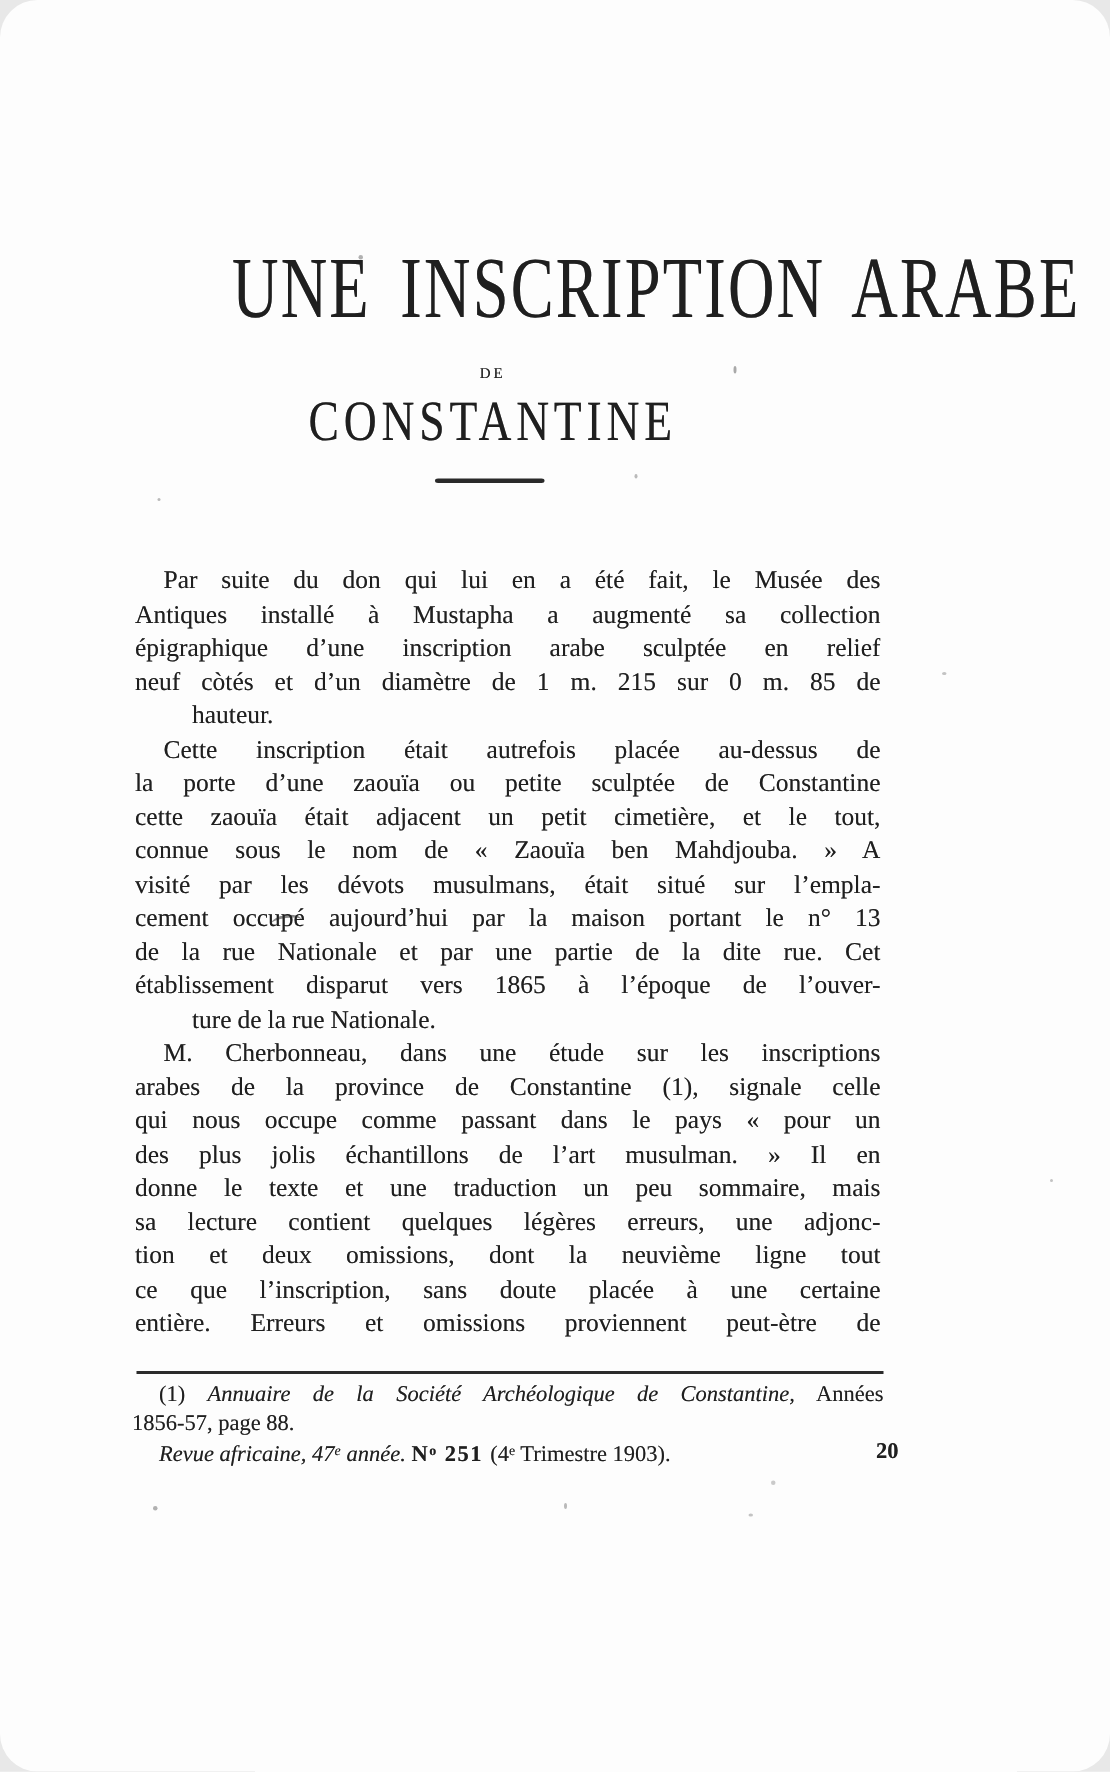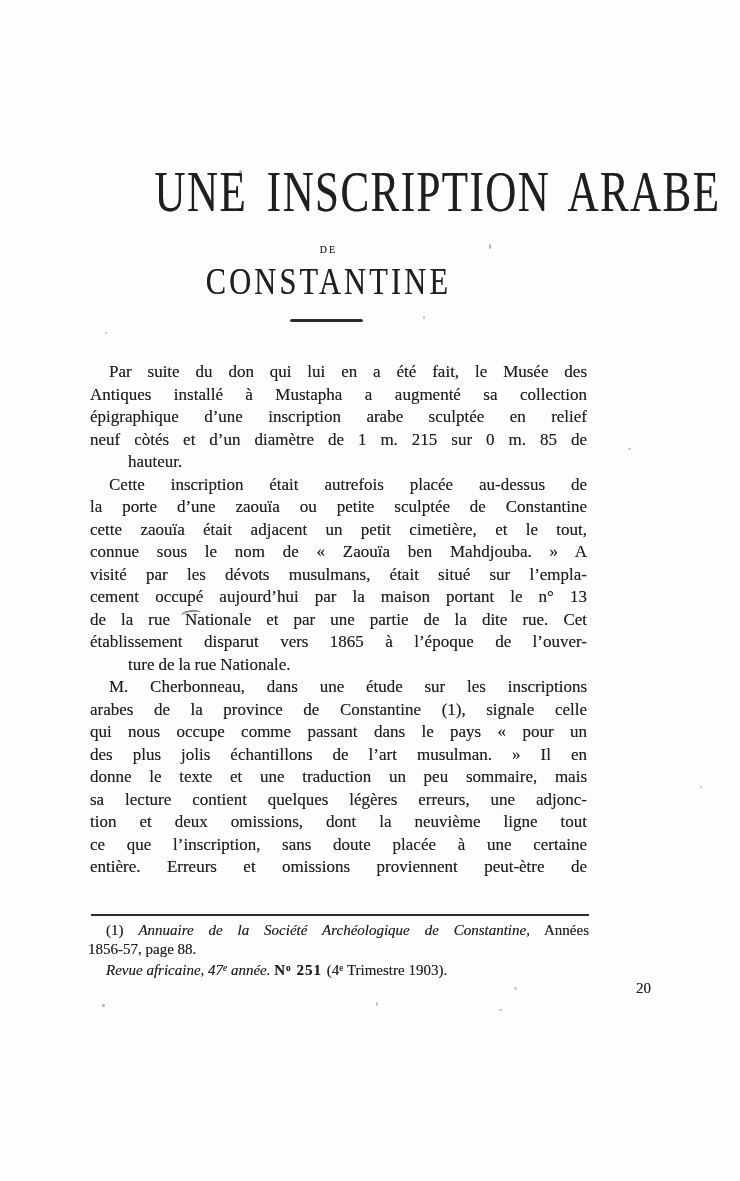--- a/index.html
+++ b/index.html
@@ -5,20 +5,21 @@
   html,body{margin:0;padding:0;background:#e8e8e8;}
   .page{
     position:relative;
     width:740px;height:1181px;
     margin:0 auto;
     background:#fdfdfd;
     font-family:"Liberation Serif", serif;
     color:#1f1f1f;
     overflow:hidden;
     text-shadow:0 0 .4px rgba(30,30,30,.55);
+    border-radius:25px;
   }
   
   .main-title{
     position:absolute;left:90px;top:163px;width:497px;
     font-size:58px;line-height:58px;font-weight:normal;margin:0;
     text-align:center;letter-spacing:2px;word-spacing:10px;
     transform:scaleX(.74);transform-origin:50% 0;
     white-space:nowrap;
   }
   .subtitle-de{
@@ -32,21 +33,21 @@
     text-align:center;letter-spacing:4px;
     transform:translateX(-10px) scaleX(.8);transform-origin:50% 0;
     white-space:nowrap;
   }
   .title-rule{
     position:absolute;left:290px;top:319px;width:73px;height:3px;
     background:#2a2a2a;border-radius:2px/1.5px;
   }
   
   .body-text{
-    position:absolute;left:90px;top:361px;width:497px;
+    position:absolute;left:90px;top:376px;width:497px;
     font-size:17px;
   }
   .line{
     height:22.5px;line-height:22.5px;overflow:hidden;
     text-align:justify;text-align-last:justify;
     word-spacing:-0.3px;
   }
   .line.para-end{text-align-last:left;margin-left:38px;}
   .line.indent{text-indent:19px;}
   
@@ -58,22 +59,22 @@
     position:absolute;left:88px;top:921px;width:501px;
     font-size:15px;line-height:19px;
   }
   .fn-line1{text-align:justify;text-align-last:justify;text-indent:18px;height:19px;overflow:hidden;}
   .fn-line2{height:19px;overflow:hidden;}
   .imprint{position:relative;text-indent:18px;height:19px;white-space:nowrap;}
   .it{font-style:italic;}
   .bold{font-weight:bold;letter-spacing:1px;}
   .sup{font-size:62%;vertical-align:4px;}
   .signature{
-    position:absolute;left:548px;top:0;
-    font-style:normal;font-weight:normal;letter-spacing:0;text-indent:0;margin-top:20px;
+    position:absolute;left:496px;top:0;
+    font-style:normal;font-weight:bold;letter-spacing:0;text-indent:0;
   }
   
   .speck{position:absolute;background:#555;border-radius:50%;}
   .smudge{
     position:absolute;left:181px;top:610px;width:20px;height:7px;
     border-top:2px solid rgba(40,40,40,.55);border-radius:50%;
     transform:rotate(-8deg);
   }
 </style>
 </head>

